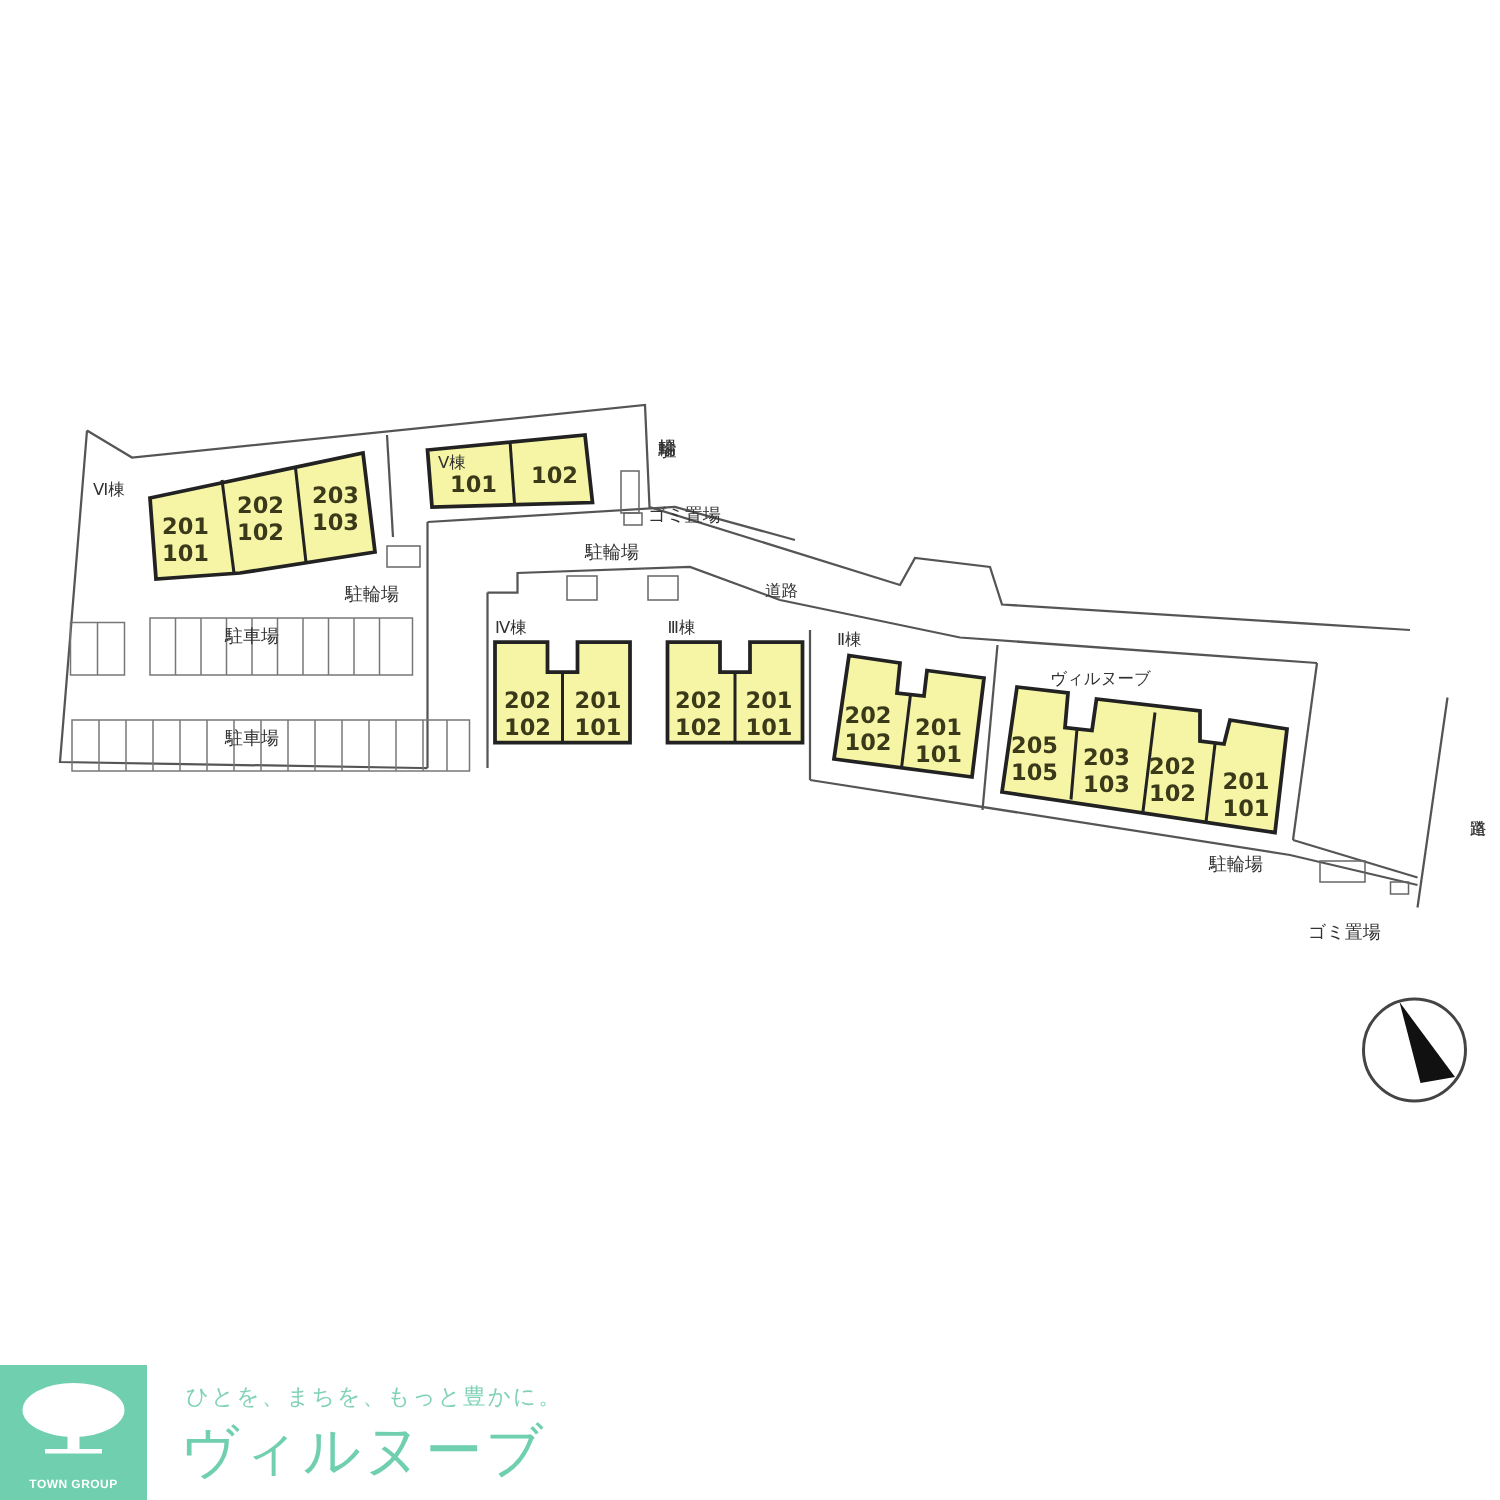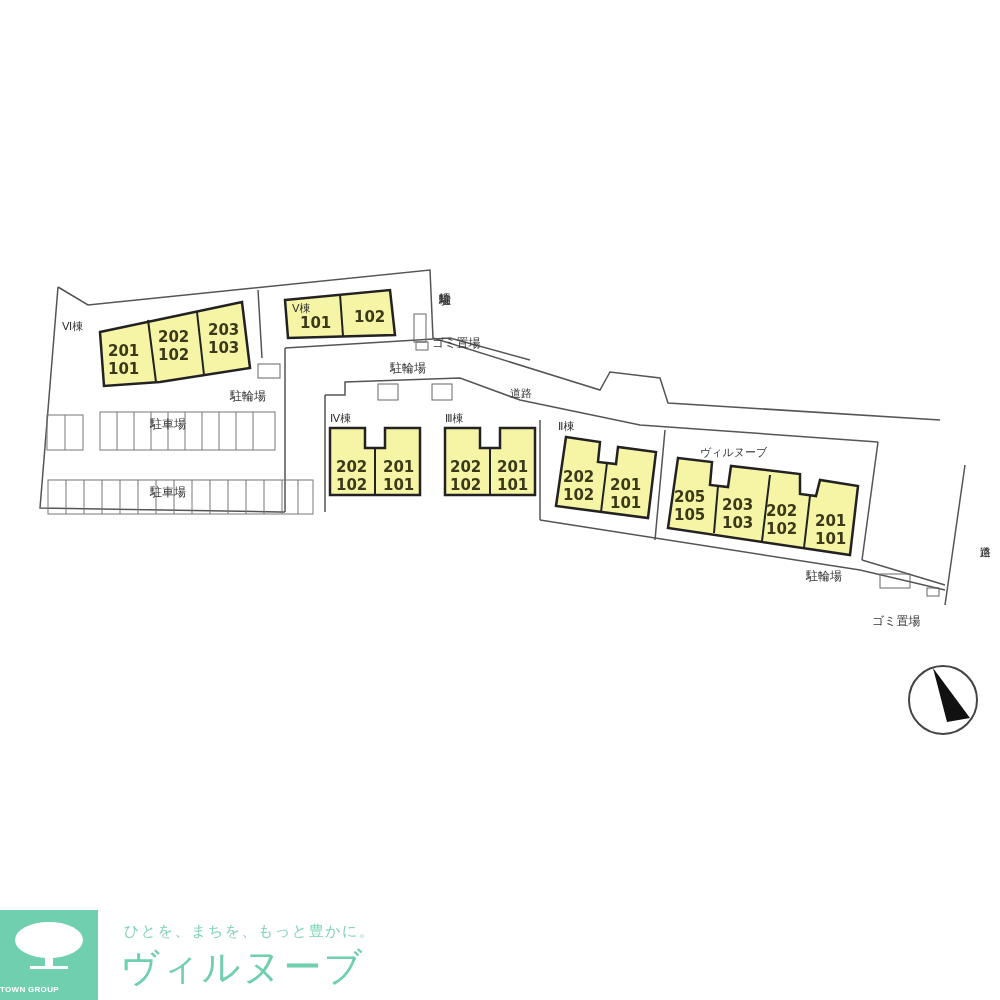--- a/index.html
+++ b/index.html
@@ -1,21 +1,21 @@
 <!DOCTYPE html>
 <html><head>
 <meta charset="utf-8">
 <style>
   html,body{margin:0;padding:0;background:#ffffff;}
   body{width:1000px;height:1000px;position:relative;overflow:hidden;font-family:"DejaVu Sans",sans-serif;}
   #map{position:absolute;left:0;top:0;width:1000px;height:1000px;}
   .lbl{font-family:"DejaVu Sans",sans-serif;fill:#333;}
   .unit{font-family:"DejaVu Sans",sans-serif;fill:#3a3a1a;font-weight:bold;}
   #logo{position:absolute;left:0;top:910px;width:98px;height:90px;background:#6fcfae;}
-  #logo-text{position:absolute;left:0;bottom:6px;width:98px;color:#fff;font-size:8px;font-family:"Liberation Sans",sans-serif;font-weight:bold;letter-spacing:0.3px;}
+  #logo-text{position:absolute;left:0;bottom:6px;width:98px;text-align:center;color:#fff;font-size:8px;font-family:"Liberation Sans",sans-serif;font-weight:bold;letter-spacing:0.3px;}
   #tagline{position:absolute;left:124px;top:922px;color:#7fd2b6;font-size:15px;letter-spacing:1.5px;font-family:"DejaVu Sans",sans-serif;}
   #brand{position:absolute;left:120px;top:942px;color:#6fcfae;font-size:38px;letter-spacing:2px;font-family:"DejaVu Sans",sans-serif;}
 </style>
 </head>
 <body>
 
 <svg id="map" viewBox="0 0 1000 1000" xmlns="http://www.w3.org/2000/svg">
 
   <g fill="none" stroke="#555" stroke-width="1.5">
     <path d="M58,287 L88,305 L430,270 L433,338 L600,390 L610,372 L660,378 L668,403 L940,420"></path>

